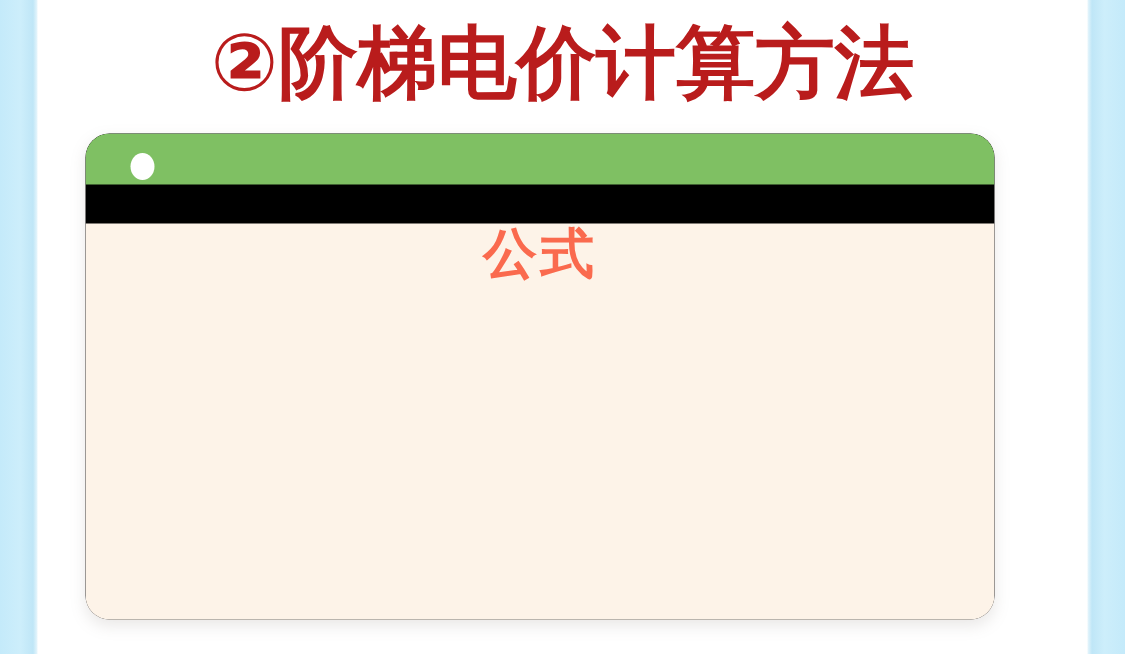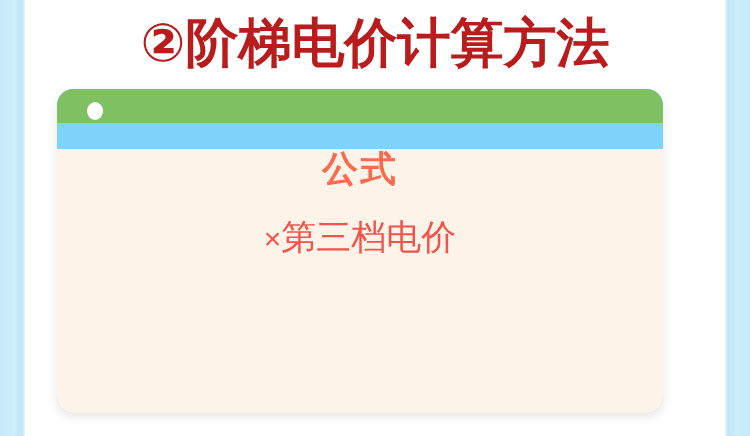--- a/index.html
+++ b/index.html
@@ -48,21 +48,21 @@
   }
 
   
   .formula-card {
     position: absolute;
     left: 57px;
     top: 89px;
     width: 606px;
     height: 324px;
     border-radius: 16px;
-    background: #7dd3fc;
+    background: #000000;
     box-shadow: 0 4px 10px rgba(140,130,120,0.18);
     overflow: hidden;
   }
   .card-header {
     height: 34px;
     background: #7fc063;
     border-top-left-radius: 16px;
     border-top-right-radius: 16px;
     position: relative;
   }
@@ -123,17 +123,16 @@
   </div>
 
   <div class="card-body">
 
     <div class="formula-heading">公式</div>
 
     <div class="formula-body">
 
 
 
-      <span class="fline"><span class="seg-red op">×</span><span class="seg-red">第三档电价</span></span>
 
     </div>
   </div>
 </div>
 
 </body></html>

